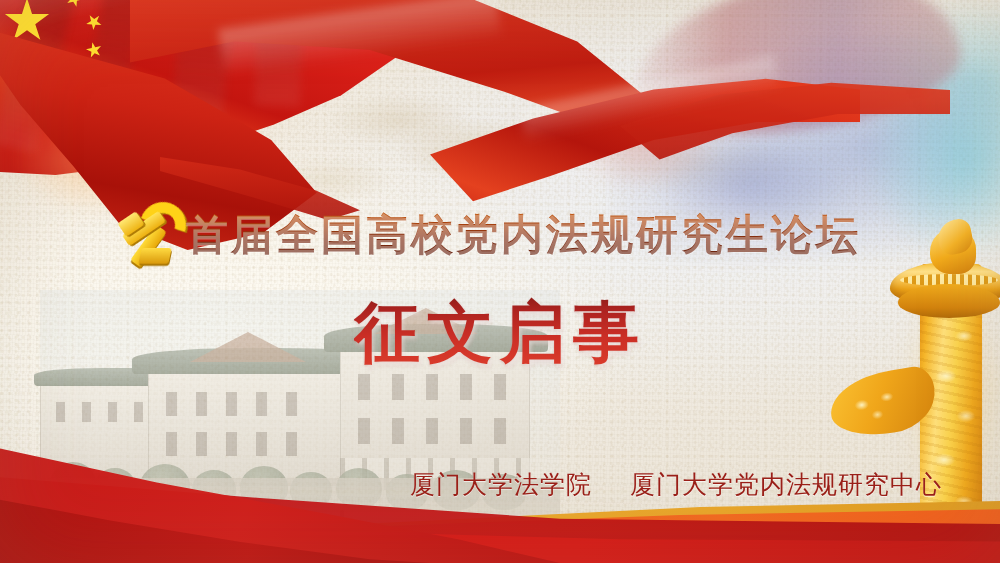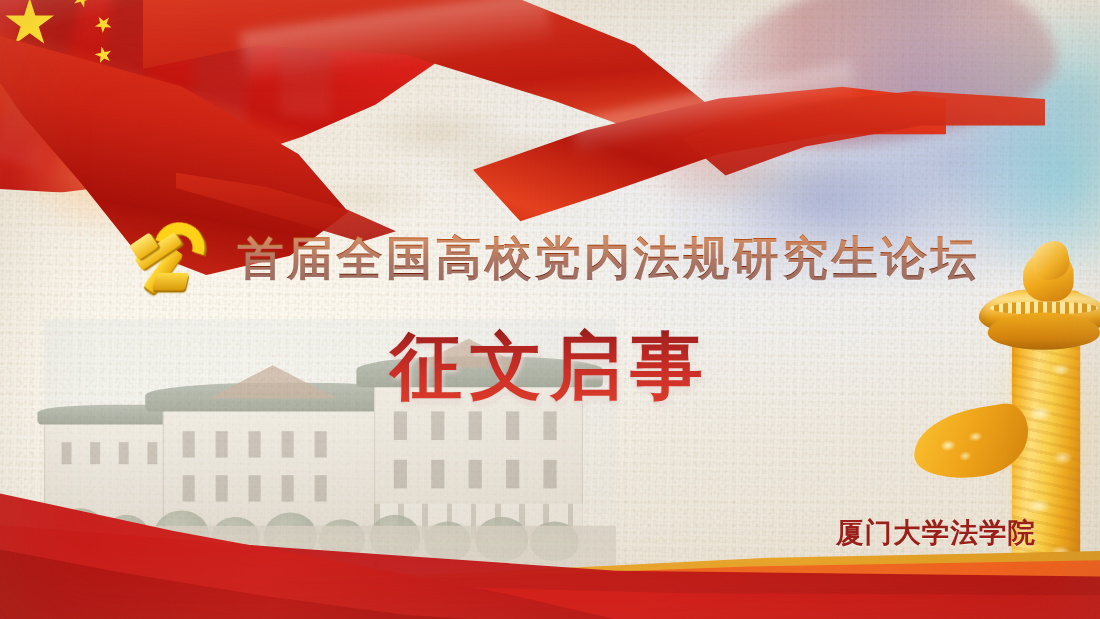--- a/index.html
+++ b/index.html
@@ -297,21 +297,21 @@
   }
   .em-foot{
     position:absolute;left:22px;top:48px;width:30px;height:16px;
     background:linear-gradient(180deg,#ffdb42,#d9980a);
     border-radius:3px;transform:skewX(-12deg);
     filter:drop-shadow(1px 2px 0 #a87604);
   }
 
   
   .title-row{
-    position:absolute;left:216px;top:206px;width:700px;height:58px;
+    position:absolute;left:186px;top:206px;width:700px;height:58px;
     display:flex;align-items:center;
   }
   .main-title{
     font-size:42px;font-weight:bold;letter-spacing:3px;
     background:linear-gradient(180deg,#cf6a1a 0%,#b2490f 22%,#7e2b10 58%,#5c1c0c 100%);
     -webkit-background-clip:text;background-clip:text;
     color:transparent;-webkit-text-fill-color:transparent;
     text-shadow:0 1px 0 rgba(255,255,255,.35);
     white-space:nowrap;
     font-family:"Liberation Serif","DejaVu Serif",serif;
@@ -326,21 +326,21 @@
     color:transparent;-webkit-text-fill-color:transparent;
     filter:drop-shadow(2px 3px 2px rgba(255,255,255,.55)) drop-shadow(0 1px 1px rgba(120,20,10,.25));
     font-family:"Liberation Sans","DejaVu Sans",sans-serif;
   }
   .orgs{
     position:absolute;left:0;top:468px;width:1000px;
     display:flex;justify-content:flex-end;align-items:center;
     gap:38px;padding-right:58px;
   }
   .orgs span{
-    font-size:25px;font-weight:bold;letter-spacing:1px;
+    font-size:25px;font-weight:normal;letter-spacing:1px;
     color:#9b2019;
     text-shadow:0 1px 0 rgba(255,255,255,.6);
     font-family:"Liberation Serif","DejaVu Serif",serif;
     white-space:nowrap;
     text-align:center;
   }
 
   
   .vignette{
     position:absolute;inset:0;pointer-events:none;
@@ -475,16 +475,17 @@
   <div class="title-row">
     <div class="main-title">首届全国高校党内法规研究生论坛</div>
   </div>
 
   <div class="headline">
     <span>征文启事</span>
   </div>
 
   <div class="orgs">
     <span>厦门大学法学院</span>
+    <span>厦门大学党内法规研究中心</span>
   </div>
 
   <div class="vignette"></div>
 </div>
 
 </body></html>

